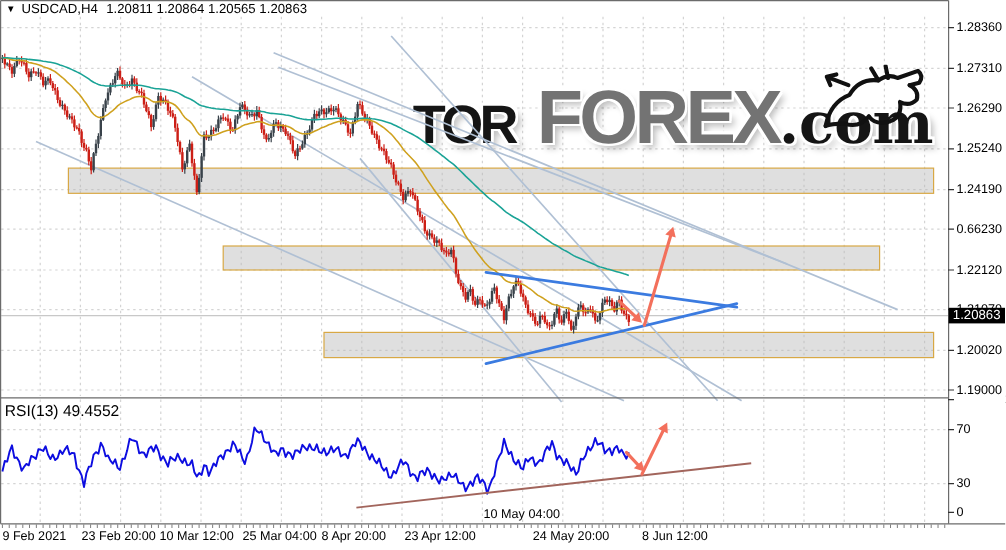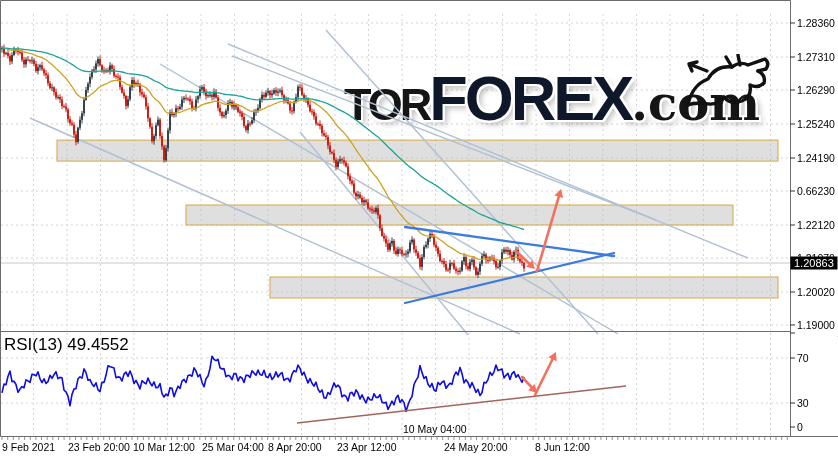--- a/index.html
+++ b/index.html
@@ -4,31 +4,31 @@
 <style>
   html,body{margin:0;padding:0;background:#fff;}
   #app{position:relative;width:838px;height:458px;background:#ffffff;overflow:hidden;
        font-family:"Liberation Sans",sans-serif;}
   #bg,#fg{position:absolute;left:0;top:0;z-index:0;}
   #fg{z-index:2;}
   #logo{position:absolute;left:344px;top:66px;z-index:1;white-space:nowrap;line-height:64px;
         text-shadow:2px 0 0 #fff,-2px 0 0 #fff,0 2px 0 #fff,0 -2px 0 #fff,2px 2px 0 #fff,
                     -2px -2px 0 #fff,2px -2px 0 #fff,-2px 2px 0 #fff,4px 4px 6px rgba(0,0,0,.28);}
   #logo .blk{font-size:45px;font-weight:900;letter-spacing:-3px;color:#151515;}
-  #logo .red{font-size:63px;font-weight:900;letter-spacing:-3px;color:#0f172a;}
+  #logo .red{font-size:63px;font-weight:900;letter-spacing:-3px;color:#737373;margin-left:18px;}
   #logo .com{font-family:"DejaVu Serif",serif;font-size:48px;font-weight:700;color:#151515;}
   #bull{position:absolute;left:681px;top:54px;z-index:1;}
   #labels{position:absolute;left:0;top:0;width:813px;height:458px;z-index:3;pointer-events:none;}
   .plabel{position:absolute;font-size:10.5px;color:#000;}
   .tlabel{position:absolute;font-size:10.5px;color:#000;}
   .tag-text{position:absolute;font-size:11px;color:#fff;font-weight:normal;}
   #titlebar{position:absolute;left:5px;top:2px;font-size:11px;color:#000;z-index:3;}
   #titlebar .tri{font-size:8px;margin-right:5px;vertical-align:1px;}
   #titlebar .ohlc{margin-left:7px;}
-  #rsititle{position:absolute;left:4px;top:335px;font-size:17px;color:#000;z-index:3;}
+  #rsititle{position:absolute;left:4px;top:335px;font-size:13px;color:#000;z-index:3;}
   .hotzone{position:absolute;z-index:4;}
 </style>
 </head>
 <body>
 
 <div id="app">
   <svg id="bg" width="838" height="458" viewBox="0 0 838 458">
       <g>
         <line x1="33.5" y1="14" x2="33.5" y2="330" stroke="#d4d4d4" stroke-width="1" stroke-dasharray="2 3"></line>
         <line x1="33.5" y1="333" x2="33.5" y2="435" stroke="#d4d4d4" stroke-width="1" stroke-dasharray="2 3"></line>
@@ -829,20 +829,23 @@
         <line x1="759.1" y1="437" x2="759.1" y2="440" stroke="#777" stroke-width="0.8"></line>
         <line x1="764.7" y1="437" x2="764.7" y2="440" stroke="#777" stroke-width="0.8"></line>
         <line x1="770.4" y1="437" x2="770.4" y2="440" stroke="#777" stroke-width="0.8"></line>
         <line x1="776.0" y1="437" x2="776.0" y2="440" stroke="#777" stroke-width="0.8"></line>
         <line x1="781.7" y1="437" x2="781.7" y2="440" stroke="#777" stroke-width="0.8"></line>
         <line x1="787.3" y1="437" x2="787.3" y2="440" stroke="#777" stroke-width="0.8"></line>
       </g>
       <rect x="790.5" y="256.5" width="47" height="13" fill="#000000"></rect>
     </svg>
 
+  <div id="titlebar">
+    <span class="tri">▼</span><span>USDCAD,H4</span><span class="ohlc">1.20811 1.20864 1.20565 1.20863</span>
+  </div>
 
   <div id="rsititle">RSI(13) 49.4552</div>
 
   <div id="labels">
       <div class="plabel" style="left: 797px; top: 17px;">1.28360</div>
       <div class="plabel" style="left: 797px; top: 51px;">1.27310</div>
       <div class="plabel" style="left: 797px; top: 84px;">1.26290</div>
       <div class="plabel" style="left: 797px; top: 118px;">1.25240</div>
       <div class="plabel" style="left: 797px; top: 152px;">1.24190</div>
       <div class="plabel" style="left: 797px; top: 185px;">0.66230</div>

